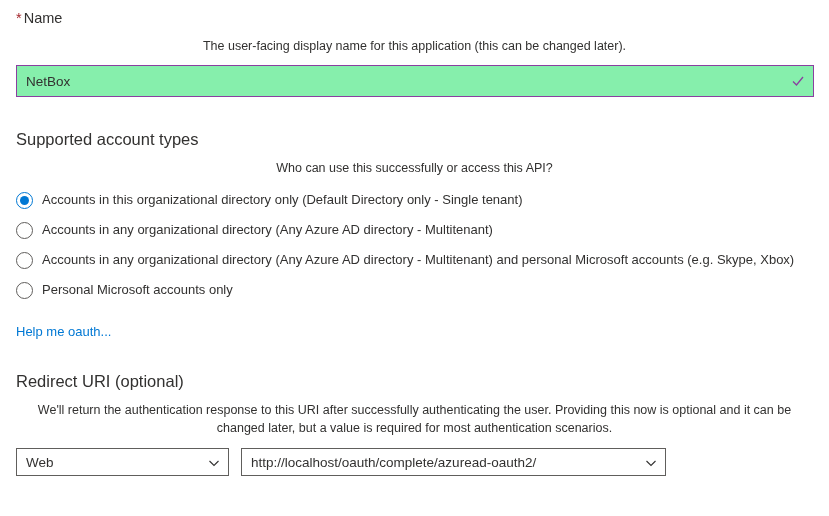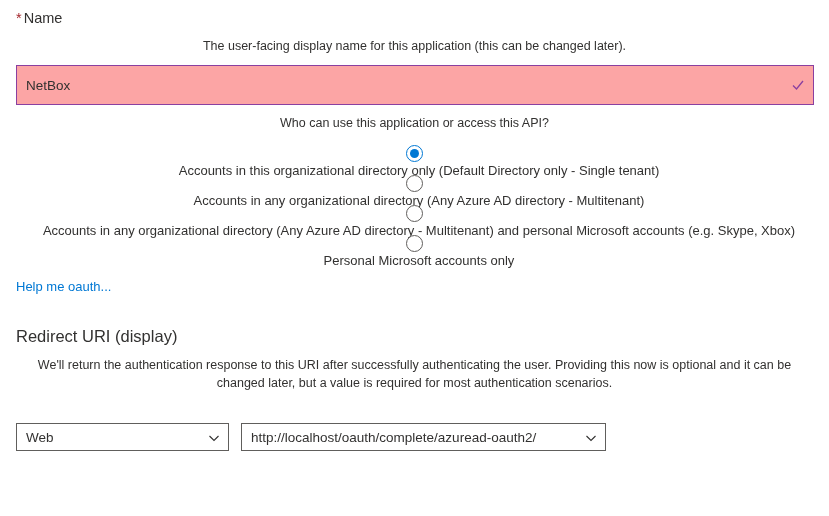--- a/index.html
+++ b/index.html
@@ -35,24 +35,24 @@
     color: #323130;
     line-height: 18px;
     margin-top: 9px;
     max-width: 800px;
     text-align: center;
   }
   .text-input-wrap {
     position: relative;
     margin-top: 10px;
     width: 798px;
-    height: 40px;
+    height: 32px;
     box-sizing: border-box;
     border: 1px solid #8a3fa0;
-    background: #fca5a5;
+    background: #86efac;
     display: flex;
     align-items: center;
   }
   .text-input-wrap input {
     border: none;
     outline: none;
     font-family: "Liberation Sans", sans-serif;
     font-size: 13.5px;
     color: #323130;
     padding: 0 28px 0 9px;
@@ -77,21 +77,20 @@
     font-weight: 400;
   }
   .radio-group {
     margin-top: 13px;
   }
   .radio-row {
     display: flex;
     align-items: center;
     margin-bottom: 10px;
     height: 20px;
-    flex-direction: column;
   }
   .radio-outer {
     width: 17px;
     height: 17px;
     border-radius: 50%;
     border: 1px solid #605e5c;
     box-sizing: border-box;
     display: inline-flex;
     align-items: center;
     justify-content: center;
@@ -148,28 +147,27 @@
   .chevron {
     position: absolute;
     right: 8px;
     top: 50%;
     transform: translateY(-50%);
     width: 12px;
     height: 12px;
   }
   .uri-wrap {
     position: relative;
-    width: 365px;
+    width: 425px;
     height: 28px;
     border: 1px solid #605e5c;
     box-sizing: border-box;
     background: #fff;
     display: flex;
     align-items: center;
-    margin-top: 20px;
   }
   .uri-wrap input {
     border: none;
     outline: none;
     font-family: "Liberation Sans", sans-serif;
     font-size: 13.5px;
     color: #323130;
     padding: 0 28px 0 9px;
     height: 26px;
     width: 100%;
@@ -189,22 +187,23 @@
 
   <div class="text-input-wrap">
     <input type="text" value="NetBox" style="">
     <span class="check-icon">
       <svg viewBox="0 0 14 14" width="14" height="14">
           <polyline points="2,7.5 5.5,11 12,3" fill="none" stroke="#8a3fa0" stroke-width="1.3"></polyline>
         </svg>
     </span>
   </div>
 
-
-  <div class="help-text">Who can use this application or access this API?</div>
+  <div class="section-title">Supported account types</div>
+
+  <div class="help-text">Who can use this successfully or access this API?</div>
 
   <div class="radio-group">
     <div class="radio-row selected">
       <span class="radio-outer">
           <span class="radio-inner"></span>
         </span>
       <span class="radio-label">Accounts in this organizational directory only (Default Directory only - Single tenant)</span>
     </div>
     <div class="radio-row">
       <span class="radio-outer">
@@ -221,21 +220,21 @@
     <div class="radio-row">
       <span class="radio-outer">
           <span class="radio-inner"></span>
         </span>
       <span class="radio-label">Personal Microsoft accounts only</span>
     </div>
   </div>
 
   <a class="link">Help me oauth...</a>
 
-  <div class="section-title">Redirect URI (display)</div>
+  <div class="section-title">Redirect URI (optional)</div>
 
   <div class="help-text">We'll return the authentication response to this URI after successfully authenticating the user. Providing this now is optional and it can be changed later, but a value is required for most authentication scenarios.</div>
 
   <div class="redirect-row">
     <div class="select-wrap">
       <span class="select-value">Web</span>
       <span class="chevron">
         <svg viewBox="0 0 12 12" width="12" height="12">
             <polyline points="1.5,4 6,8.5 10.5,4" fill="none" stroke="#323130" stroke-width="1.1"></polyline>
           </svg>

